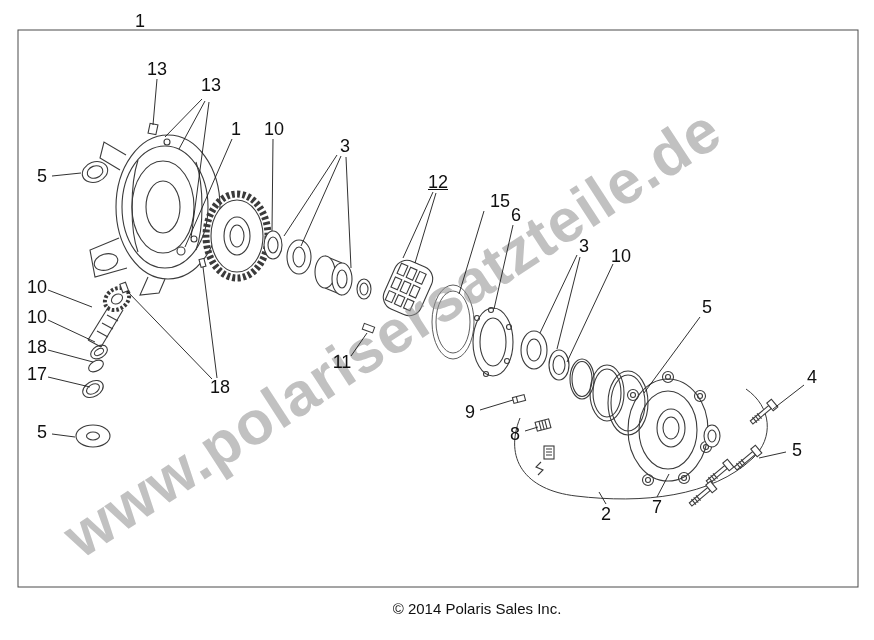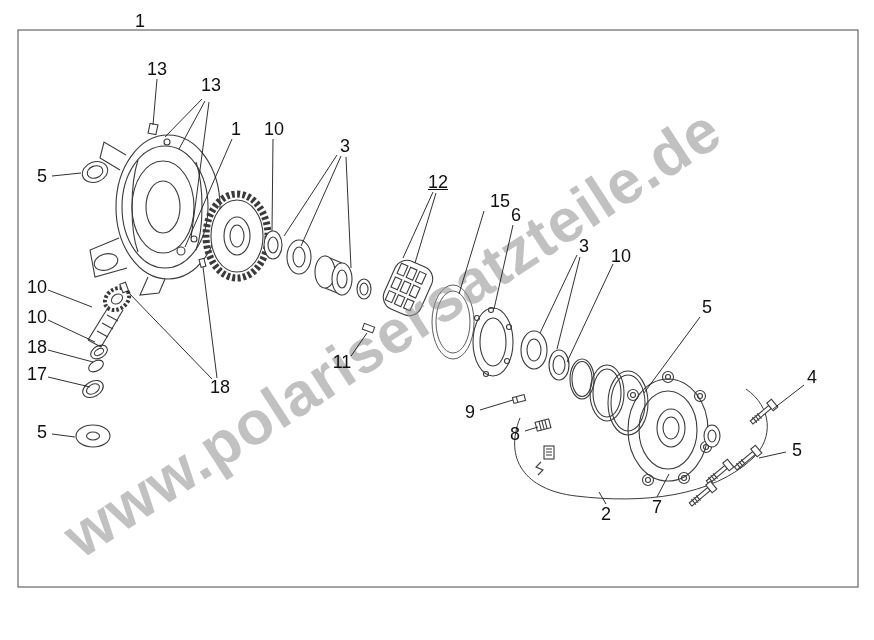--- a/index.html
+++ b/index.html
@@ -270,14 +270,15 @@
       <div class="callout" style="left: 342px; top: 362px; text-align: center;">11</div>
       <div class="callout" style="left: 470px; top: 412px;">9</div>
       <div class="callout" style="left: 515px; top: 434px;">8</div>
       <div class="callout" style="left: 707px; top: 307px;">5</div>
       <div class="callout" style="left: 812px; top: 377px;">4</div>
       <div class="callout" style="left: 797px; top: 450px;">5</div>
       <div class="callout" style="left: 606px; top: 514px;">2</div>
       <div class="callout" style="left: 657px; top: 507px;">7</div>
     </div>
 
+  <div id="copyright">© 2014 Polaris Sales Inc.</div>
 
 </div>
 
 </body></html>

